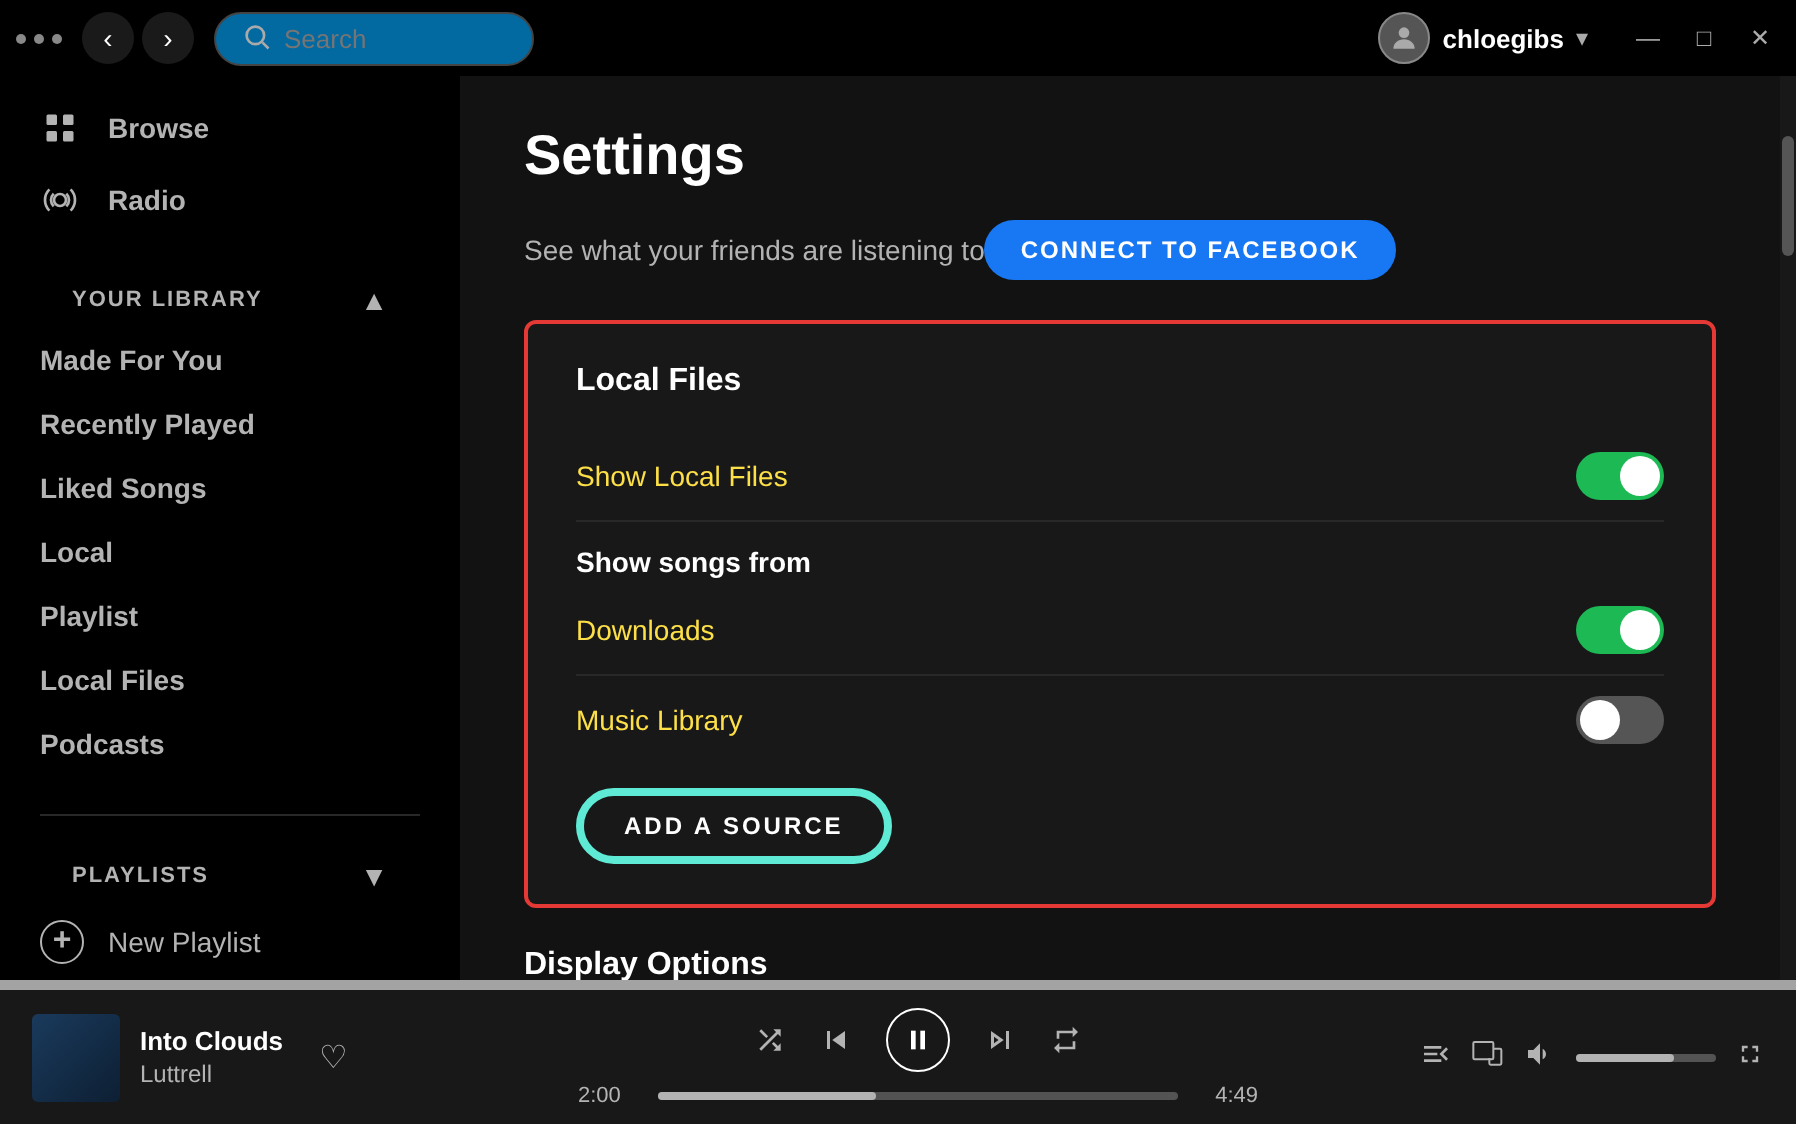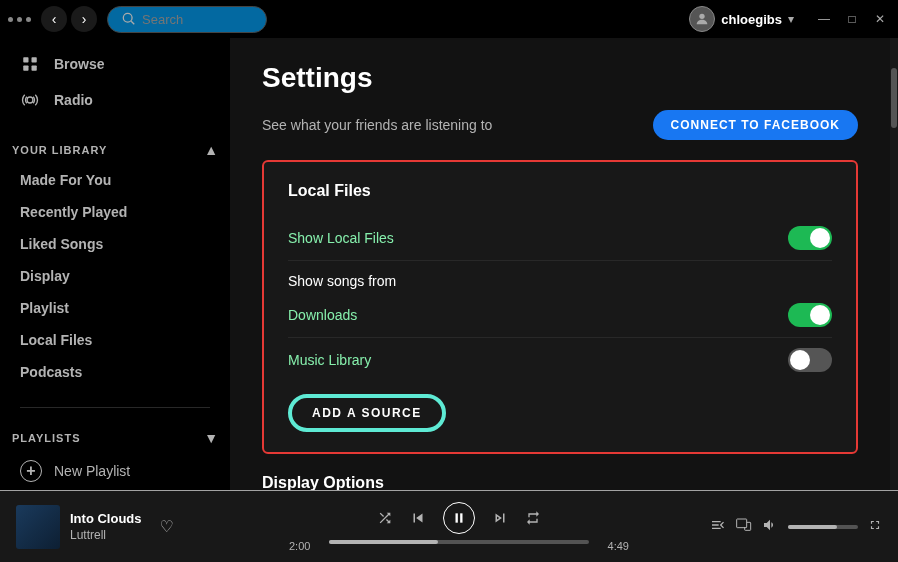--- a/index.html
+++ b/index.html
@@ -119,21 +119,21 @@
       font-size: 14px;
       font-weight: 600;
     }
     .sidebar-item.active { color: #fff; }
     .sidebar-icon {
       width: 20px; height: 20px;
       display: flex; align-items: center; justify-content: center;
     }
     .section-header {
       display: flex; align-items: center; justify-content: space-between;
-      padding: 16px 12px 6px;
+      padding: 16px 36px 6px;
     }
     .section-label {
       font-size: 11px; font-weight: 700; color: #b3b3b3;
       letter-spacing: 1px; text-transform: uppercase;
     }
     .library-scroll {
       flex: 1; overflow: hidden;
     }
     .scroll-arrow {
       background: transparent; border: none; color: #b3b3b3; cursor: pointer; font-size: 14px;
@@ -162,21 +162,21 @@
     .content-area::-webkit-scrollbar { width: 8px; }
     .content-area::-webkit-scrollbar-track { background: #121212; }
     .content-area::-webkit-scrollbar-thumb { background: #555; border-radius: 4px; }
 
     .page-title {
       font-size: 28px; font-weight: 700; color: #fff;
       margin-bottom: 16px;
     }
 
     .friends-bar {
-      display: flex; align-items: center; justify-content: space-between;
+      display: flex; align-items: center; justify-content: flex-start;
       margin-bottom: 20px;
     }
     .friends-text {
       font-size: 14px; color: #b3b3b3;
     }
     .connect-btn {
       background: #1877f2;
       color: #fff;
       border: none;
       border-radius: 20px;
@@ -199,23 +199,23 @@
     .section-title {
       font-size: 16px; font-weight: 700; color: #fff;
       margin-bottom: 16px;
     }
     .setting-row {
       display: flex; align-items: center; justify-content: space-between;
       padding: 10px 0;
       border-bottom: 1px solid #282828;
     }
     .setting-row:last-of-type { border-bottom: none; }
-    .setting-label { font-size: 14px; color: #86efac; }
+    .setting-label { font-size: 14px; color: #fde047; }
     .sub-section-title {
-      font-size: 14px; font-weight: 400; color: #fff;
+      font-size: 14px; font-weight: 700; color: #fff;
       margin: 12px 0 4px;
     }
 
     
     .toggle {
       width: 44px; height: 24px;
       border-radius: 12px;
       position: relative;
       cursor: pointer;
       flex-shrink: 0;
@@ -266,21 +266,21 @@
       border-radius: 3px;
       position: absolute;
       top: 30px;
       left: 1px;
     }
 
     
     .now-playing-bar {
       height: 72px;
       background: #181818;
-      border-top: 1px solid #a3a3a3;
+      border-top: 5px solid #a3a3a3;
       display: flex;
       align-items: center;
       padding: 0 16px;
       flex-shrink: 0;
     }
     .track-info {
       display: flex; align-items: center; gap: 10px;
       width: 220px;
     }
     .album-art {
@@ -310,21 +310,21 @@
       width: 32px; height: 32px;
       border: 1px solid #fff;
       border-radius: 50%;
       background: none;
       color: #fff;
       cursor: pointer;
       font-size: 14px;
       display: flex; align-items: center; justify-content: center;
     }
     .progress-bar-area {
-      display: flex; gap: 8px; width: 340px;
+      display: flex; align-items: center; gap: 8px; width: 340px;
     }
     .time-label { font-size: 11px; color: #b3b3b3; width: 32px; }
     .progress-track {
       flex: 1; height: 4px; background: #535353; border-radius: 2px; position: relative; cursor: pointer;
     }
     .progress-fill {
       height: 100%; background: #b3b3b3; border-radius: 2px;
       position: absolute; top: 0; left: 0;
     }
 
@@ -420,21 +420,21 @@
       <div class="sidebar-item">
         <span>Made For You</span>
       </div>
       <div class="sidebar-item">
         <span>Recently Played</span>
       </div>
       <div class="sidebar-item">
         <span>Liked Songs</span>
       </div>
       <div class="sidebar-item">
-        <span>Display</span>
+        <span>Local</span>
       </div>
       <div class="sidebar-item">
         <span>Playlist</span>
       </div>
       <div class="sidebar-item">
         <span>Local Files</span>
       </div>
       <div class="sidebar-item">
         <span>Podcasts</span>
       </div>

